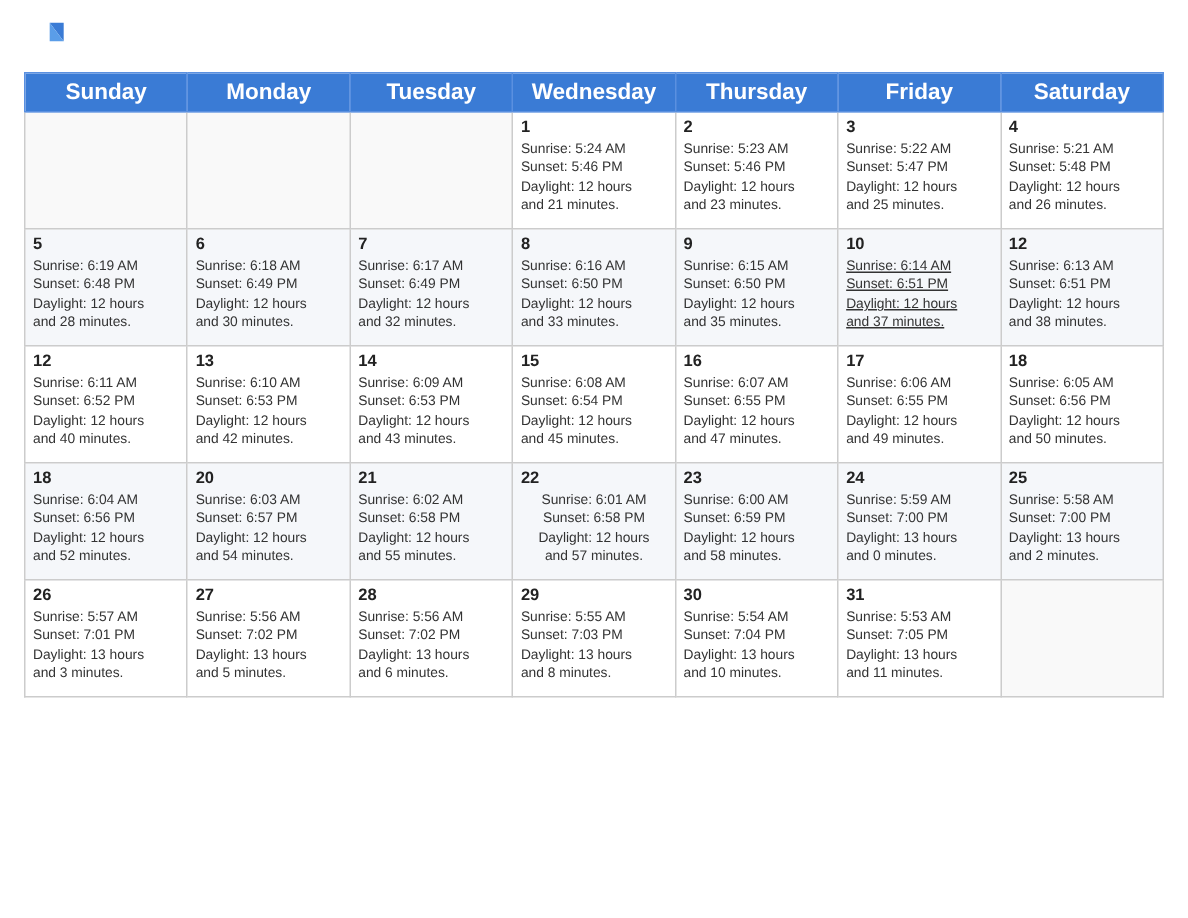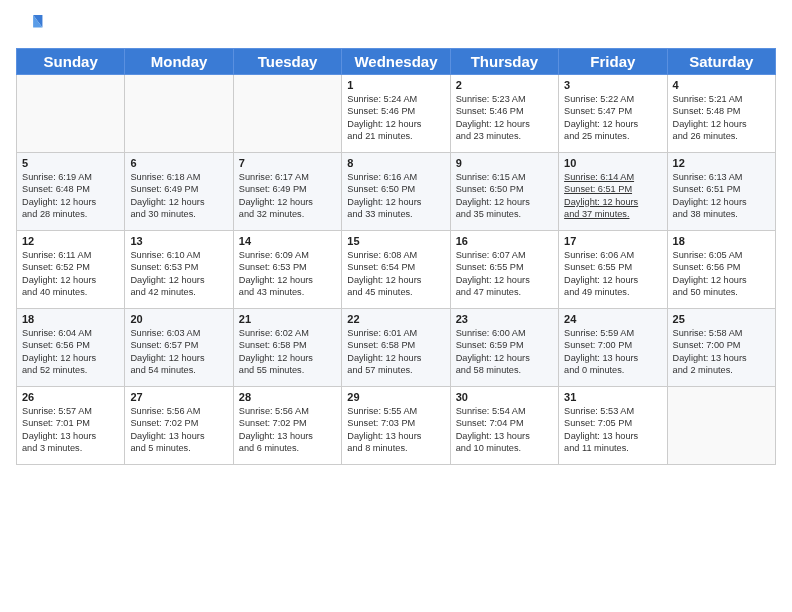--- a/index.html
+++ b/index.html
@@ -277,21 +277,21 @@
           </td>
           <td>
             <div class="day-num">21</div>
             <div class="day-info" style="white-space: pre-line;">Sunrise: 6:02 AM
 Sunset: 6:58 PM
 Daylight: 12 hours
 and 55 minutes.</div>
           </td>
           <td>
             <div class="day-num">22</div>
-            <div class="day-info" style="white-space: pre-line;">Sunrise: 6:01 AM
+            <div class="day-info" style="white-space: pre-line; text-align: center;">Sunrise: 6:01 AM
 Sunset: 6:58 PM
 Daylight: 12 hours
 and 57 minutes.</div>
           </td>
           <td>
             <div class="day-num">23</div>
             <div class="day-info" style="white-space: pre-line;">Sunrise: 6:00 AM
 Sunset: 6:59 PM
 Daylight: 12 hours
 and 58 minutes.</div>

